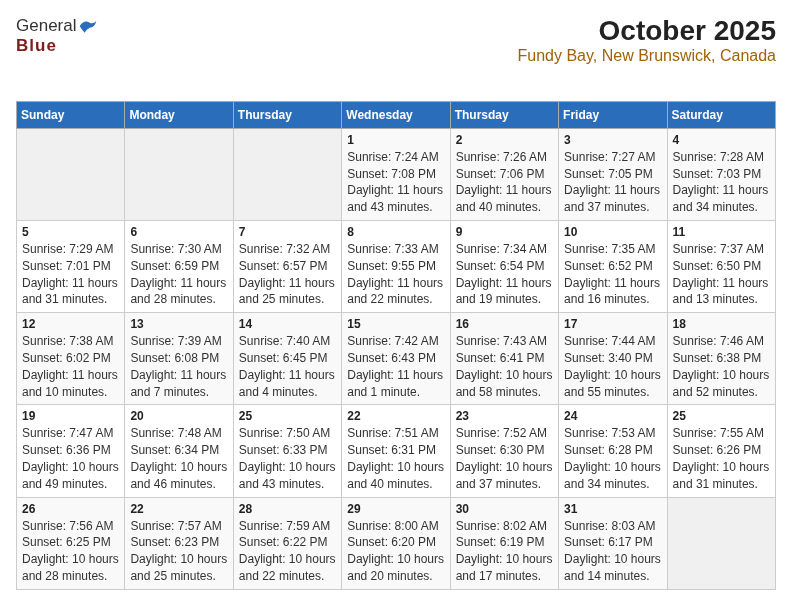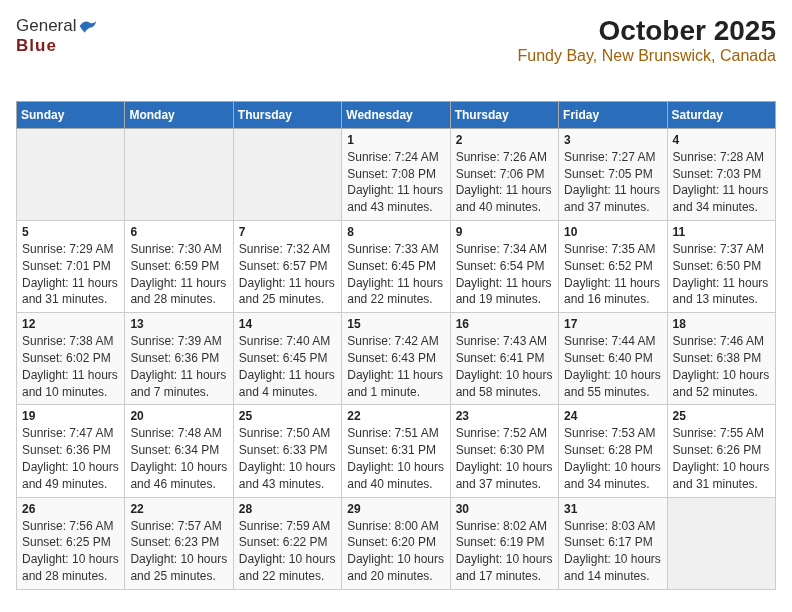--- a/index.html
+++ b/index.html
@@ -163,21 +163,21 @@
         <td>
           <div class="day-number">7</div>
           <div class="day-info" style="white-space: pre-line;">Sunrise: 7:32 AM
 Sunset: 6:57 PM
 Daylight: 11 hours
 and 25 minutes.</div>
         </td>
         <td>
           <div class="day-number">8</div>
           <div class="day-info" style="white-space: pre-line;">Sunrise: 7:33 AM
-Sunset: 6:45 PM
+Sunset: 9:55 PM
 Daylight: 11 hours
 and 22 minutes.</div>
         </td>
         <td>
           <div class="day-number">9</div>
           <div class="day-info" style="white-space: pre-line;">Sunrise: 7:34 AM
 Sunset: 6:54 PM
 Daylight: 11 hours
 and 19 minutes.</div>
         </td>
@@ -200,21 +200,21 @@
         <td>
           <div class="day-number">12</div>
           <div class="day-info" style="white-space: pre-line;">Sunrise: 7:38 AM
 Sunset: 6:02 PM
 Daylight: 11 hours
 and 10 minutes.</div>
         </td>
         <td>
           <div class="day-number">13</div>
           <div class="day-info" style="white-space: pre-line;">Sunrise: 7:39 AM
-Sunset: 6:36 PM
+Sunset: 6:08 PM
 Daylight: 11 hours
 and 7 minutes.</div>
         </td>
         <td>
           <div class="day-number">14</div>
           <div class="day-info" style="white-space: pre-line;">Sunrise: 7:40 AM
 Sunset: 6:45 PM
 Daylight: 11 hours
 and 4 minutes.</div>
         </td>
@@ -228,21 +228,21 @@
         <td>
           <div class="day-number">16</div>
           <div class="day-info" style="white-space: pre-line;">Sunrise: 7:43 AM
 Sunset: 6:41 PM
 Daylight: 10 hours
 and 58 minutes.</div>
         </td>
         <td>
           <div class="day-number">17</div>
           <div class="day-info" style="white-space: pre-line;">Sunrise: 7:44 AM
-Sunset: 6:40 PM
+Sunset: 3:40 PM
 Daylight: 10 hours
 and 55 minutes.</div>
         </td>
         <td>
           <div class="day-number">18</div>
           <div class="day-info" style="white-space: pre-line;">Sunrise: 7:46 AM
 Sunset: 6:38 PM
 Daylight: 10 hours
 and 52 minutes.</div>
         </td>

